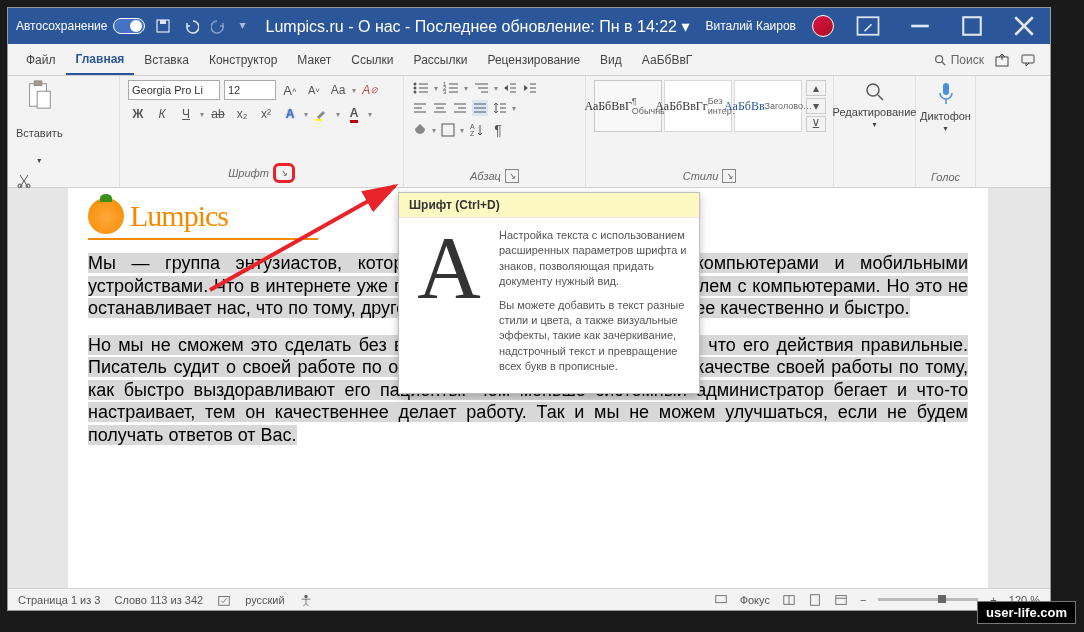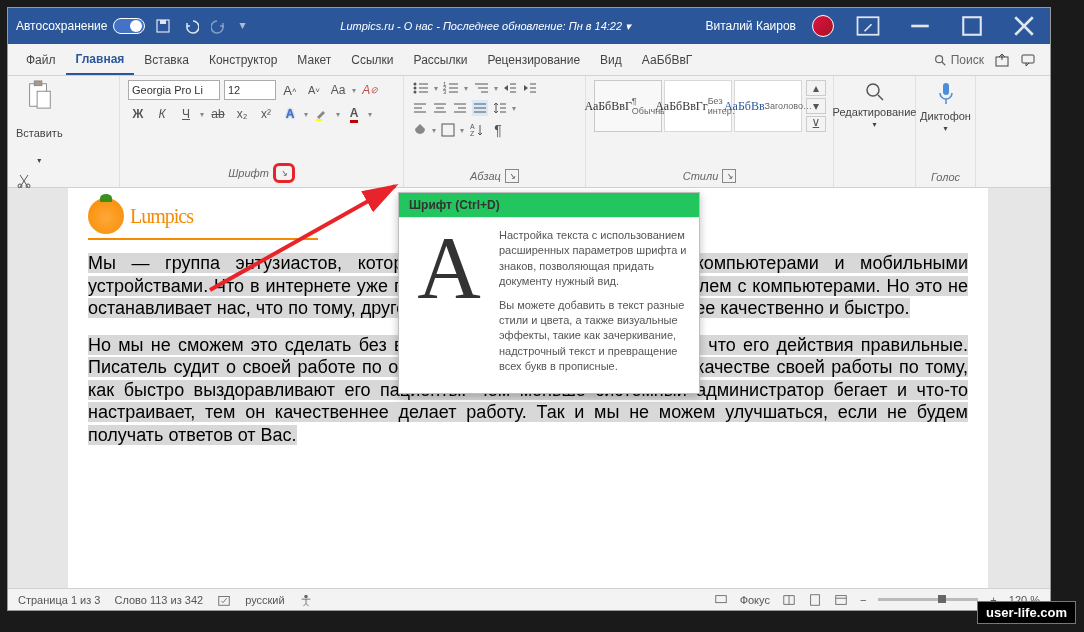--- a/index.html
+++ b/index.html
@@ -4,21 +4,21 @@
 <style>
 * { margin: 0; padding: 0; box-sizing: border-box; font-family: 'Segoe UI', Arial, sans-serif; }
 body { background: #1a1a1a; width: 1084px; height: 632px; position: relative; }
 .window { position: absolute; left: 7px; top: 7px; width: 1044px; height: 604px; background: #fff; border: 1px solid #999; }
 .titlebar { height: 36px; background: #2b579a; display: flex; align-items: center; color: #fff; font-size: 12px; padding: 0 8px; }
 .autosave { display: flex; align-items: center; gap: 6px; margin-right: 10px; }
 .toggle { width: 32px; height: 16px; background: #4472c4; border-radius: 8px; position: relative; border: 1px solid #fff; }
 .toggle::after { content: ''; position: absolute; right: 2px; top: 1px; width: 12px; height: 12px; background: #fff; border-radius: 50%; }
 .qa-icons { display: flex; gap: 12px; margin-right: 20px; }
 .qa-icon { width: 16px; height: 16px; opacity: 0.85; }
-.title-text { flex: 1; text-align: center; font-size: 11px; font-style: italic; }
+.title-text { flex: 1; font-size: 16px; }
 .title-right { display: flex; align-items: center; gap: 16px; }
 .avatar { width: 22px; height: 22px; border-radius: 50%; background: linear-gradient(135deg,#d14,#a12); border: 1px solid #fff; }
 .winbtn { width: 36px; height: 28px; display: flex; align-items: center; justify-content: center; opacity: 0.85; }
 
 .tabs { height: 32px; background: #f3f3f3; border-bottom: 1px solid #d1d1d1; display: flex; align-items: stretch; padding: 0 8px; font-size: 12px; }
 .tab { padding: 0 10px; display: flex; align-items: center; color: #444; cursor: pointer; }
 .tab.active { color: #2b579a; border-bottom: 2px solid #2b579a; font-weight: 600; }
 .tabs-right { margin-left: auto; display: flex; align-items: center; gap: 10px; padding-right: 6px; }
 .search-box { display: flex; align-items: center; gap: 4px; color: #666; font-size: 12px; }
 .ribbon { height: 112px; background: #f3f3f3; display: flex; border-bottom: 1px solid #d1d1d1; }
@@ -40,28 +40,28 @@
 .style-sample2 { font-size: 12px; color: #2b579a; font-family: Georgia, serif; }
 .edit-group { width: 82px; text-align: center; }
 .dict-group { width: 60px; text-align: center; }
 .big-btn { display: flex; flex-direction: column; align-items: center; font-size: 11px; color: #444; gap: 2px; }
 
 .document-area { height: 400px; background: #e6e6e6; position: relative; overflow: hidden; }
 .page { position: absolute; left: 60px; top: 0; width: 920px; background: #fff; padding: 10px 20px; height: 420px; }
 .logo { display: flex; align-items: center; gap: 6px; margin-bottom: 8px; }
 .orange { width: 36px; height: 36px; border-radius: 50%; background: radial-gradient(circle at 50% 55%, #ffa838, #f58a00); position: relative; }
 .orange::before { content: ''; position: absolute; top: -4px; left: 12px; width: 12px; height: 8px; background: #3a8f1f; border-radius: 50% 50% 0 0; }
-.logo-text { font-family: Georgia, serif; font-size: 20px; color: #f58a00; letter-spacing: -1px; }
+.logo-text { font-family: Georgia, serif; font-size: 30px; color: #f58a00; letter-spacing: -1px; }
 .logo-underline { width: 230px; height: 2px; background: #f58a00; margin-top: -4px; margin-bottom: 12px; }
 .body-text { font-family: Georgia, serif; font-size: 18px; color: #000; line-height: 1.25; text-align: justify; }
 .body-text span { background: #d8d8d8; }
 .para2 { margin-top: 14px; }
 
 .tooltip { position: absolute; left: 398px; top: 192px; width: 302px; background: #fff; border: 1px solid #bfbfbf; box-shadow: 0 3px 8px rgba(0,0,0,0.25); z-index: 25; }
-.tooltip-head { padding: 5px 10px; font-size: 12px; font-weight: 600; border-bottom: 1px solid #e8e8e8; color: #333; background: #22c55e; }
+.tooltip-head { padding: 5px 10px; font-size: 12px; font-weight: 600; border-bottom: 1px solid #e8e8e8; color: #333; background: #fef9c3; }
 .tooltip-body { display: flex; padding: 10px; gap: 10px; font-size: 11px; color: #555; line-height: 1.4; }
 .tooltip-glyph { font-size: 88px; font-family: Georgia, serif; color: #333; line-height: 0.9; width: 80px; text-align: center; }
 .tooltip-text { flex: 1; }
 .tooltip-text p { margin-bottom: 8px; }
 
 .arrow-line { position: absolute; z-index: 22; pointer-events: none; }
 
 .statusbar { height: 22px; background: #f3f3f3; border-top: 1px solid #d1d1d1; display: flex; align-items: center; font-size: 11px; color: #555; padding: 0 10px; gap: 14px; }
 .status-right { margin-left: auto; display: flex; align-items: center; gap: 12px; }
 .zoom-slider { width: 100px; height: 3px; background: #bbb; position: relative; }

